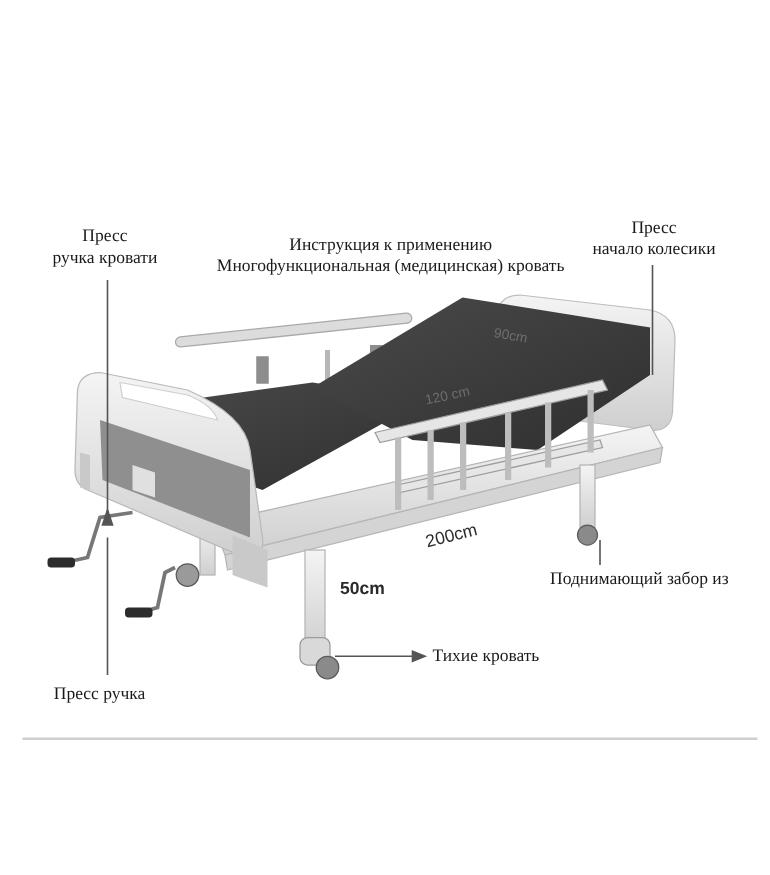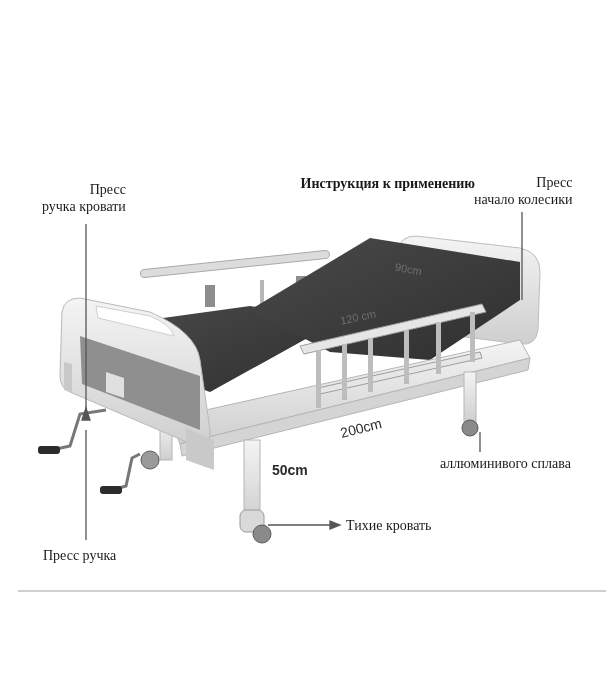--- a/index.html
+++ b/index.html
@@ -1,17 +1,17 @@
 <!DOCTYPE html>
 <html><head>
 <meta charset="utf-8">
 <style>
   html,body{margin:0;padding:0;background:#ffffff;}
   body{width:616px;height:700px;position:relative;overflow:hidden;font-family:"Liberation Serif","DejaVu Serif",serif;color:#1a1a1a;}
-  .lbl{position:absolute;font-size:14px;line-height:17px;text-align:right;white-space:nowrap;}
+  .lbl{position:absolute;font-size:14px;line-height:17px;text-align:center;white-space:nowrap;}
   .dim{position:absolute;font-family:"Liberation Sans","DejaVu Sans",sans-serif;font-size:14px;color:#2a2a2a;}
   .dim-mat{position:absolute;font-family:"Liberation Sans","DejaVu Sans",sans-serif;font-size:11px;color:#6e6e6e;}
   svg.scene{position:absolute;left:0;top:0;}
   .divider{position:absolute;left:18px;top:590px;width:588px;height:2px;background:#cfcfcf;}
 </style>
 </head>
 <body>
 
 <svg class="scene" width="616" height="700" viewBox="0 0 616 700">
   <defs>
@@ -94,31 +94,32 @@
     <path d="M330 521 L340 525 L330 529 Z"></path>
     <path d="M82 420 L86 408 L90 420 Z"></path>
   </g>
 </svg>
 
 <div class="lbl" style="left:42px;top:181px;">
   <div>Пресс</div>
   <div>ручка кровати</div>
 </div>
 
-<div class="lbl" style="left:150px;top:175px;width:325px;font-weight:bold;">
+<div class="lbl" style="left:150px;top:188px;width:325px;">
   <div>Инструкция к применению</div>
+  <div>Многофункциональная (медицинская) кровать</div>
 </div>
 
 <div class="lbl" style="left:474px;top:174px;">
   <div>Пресс</div>
   <div>начало колесики</div>
 </div>
 
 <div class="lbl" style="left:440px;top:455px;">
-  <div>аллюминивого сплава</div>
+  <div>Поднимающий забор из</div>
 </div>
 
 <div class="lbl" style="left:346px;top:517px;">Тихие кровать</div>
 
 <div class="lbl" style="left:43px;top:547px;">Пресс ручка</div>
 
 <div class="dim" style="left:340px;top:420px;transform:rotate(-14deg);">200cm</div>
 <div class="dim" style="left:272px;top:462px;font-weight:bold;">50cm</div>
 <div class="dim-mat" style="left:395px;top:263px;transform:rotate(10deg);">90cm</div>
 <div class="dim-mat" style="left:340px;top:311px;transform:rotate(-12deg);">120 cm</div>

